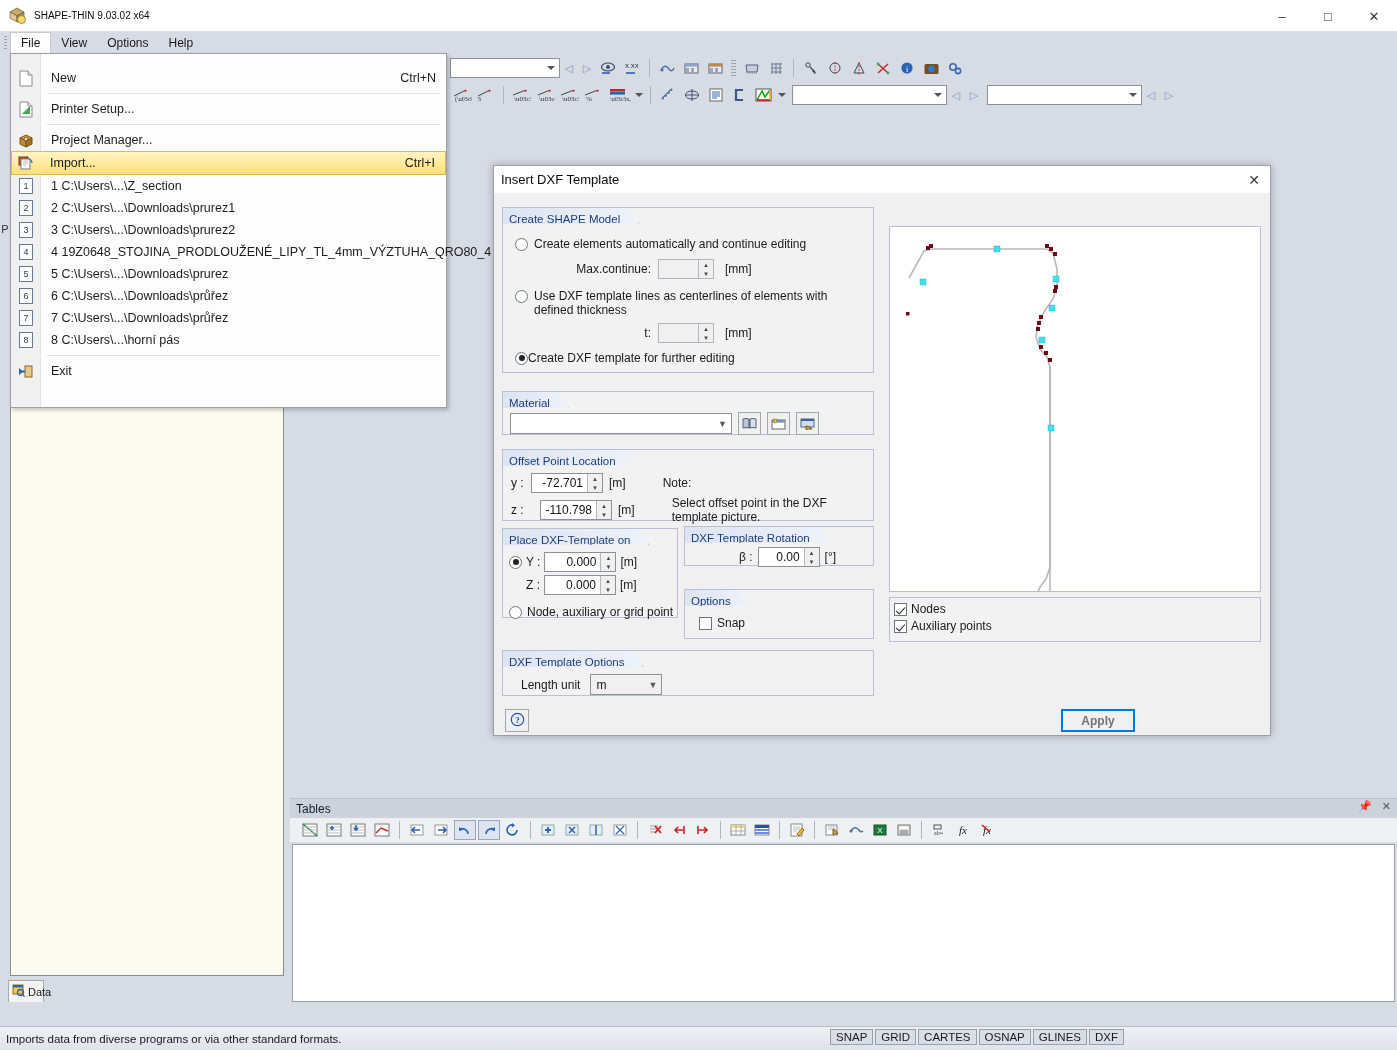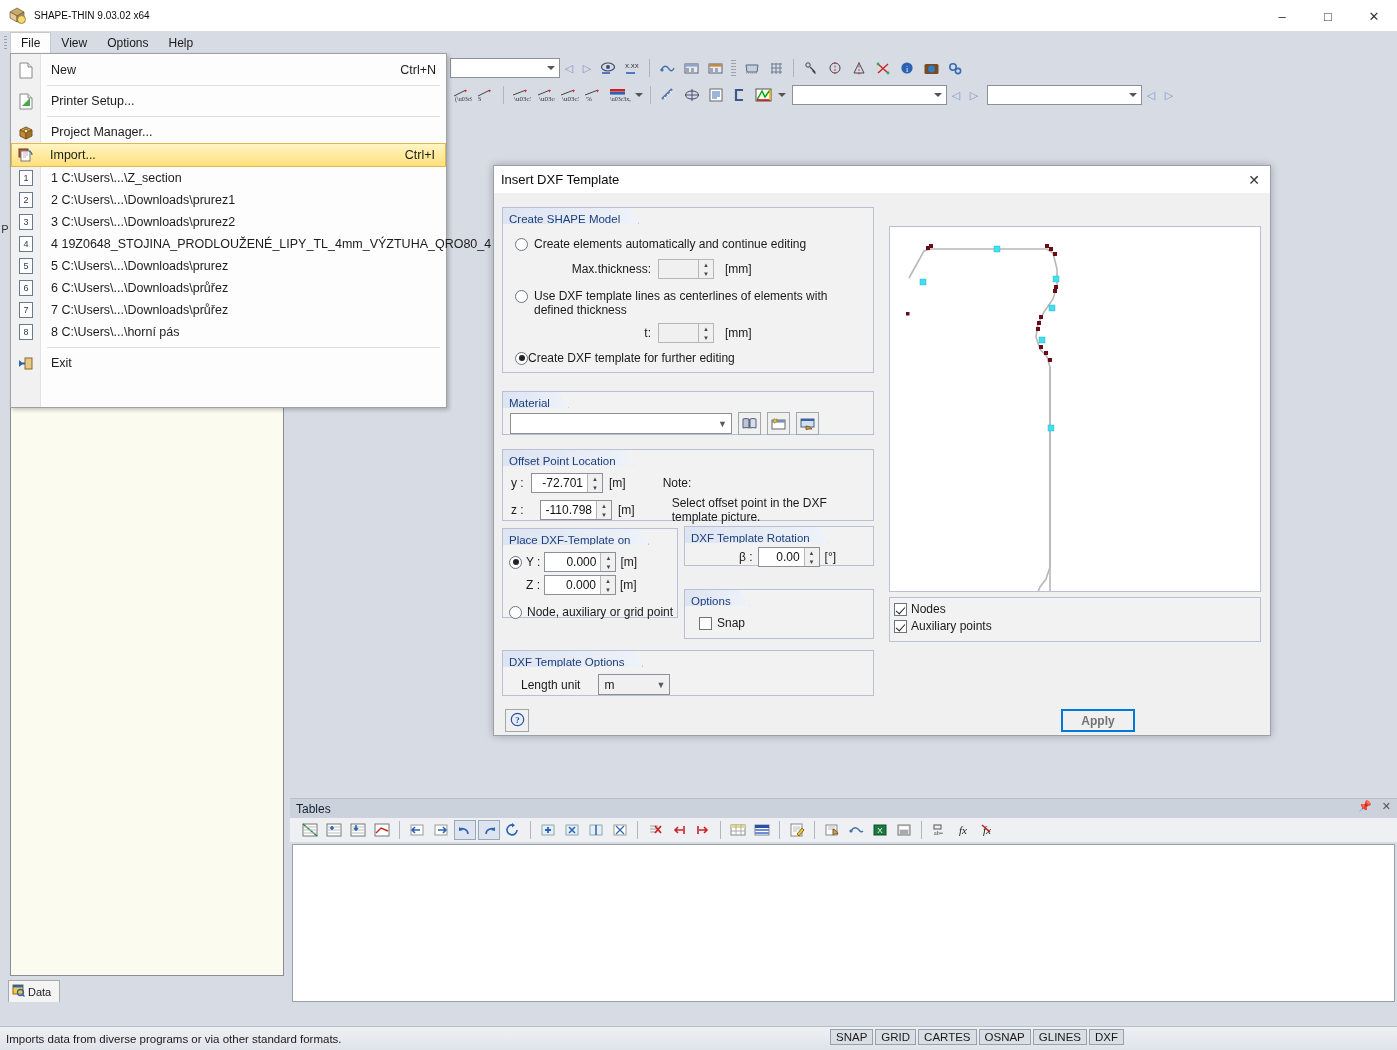--- a/index.html
+++ b/index.html
@@ -70,21 +70,21 @@
     background: #d6dbe4;
   }
   .leftdock .panelbody {
     position:absolute; left: 10px; top: 295px; right: 6px; bottom: 28px;
     background: #fbfbf0; border: 1px solid #8a8d93;
   }
   .vtabs { position:absolute; left:0; top:0; width:10px; height:260px; }
   .vtab-p { position:absolute; left:0px; top:110px; width:10px; height:22px; font-size:11px;
      color:#333; text-align:center; line-height:22px; }
   .datatab {
-    position:absolute; left: 8px; bottom: 2px; width: 52px; height: 22px;
+    position:absolute; left: 8px; bottom: 2px; width: 36px; height: 22px;
     background:#f4f4f4; border:1px solid #a9a9a9; border-bottom:none;
     display:flex; align-items:center; gap:3px; padding-left:3px; font-size:11px;
   }
 
   
   .canvas {
     position:absolute; left:290px; top:108px; right:0; height: 690px; background:#d6dbe4;
   }
 
   
@@ -644,21 +644,21 @@
             <path d="M3 2 L11 9" stroke="#c22" stroke-width="1.5"></path>
           </svg>
         </div>
     </div>
     <div class="tables-grid"></div>
   </div>
 
   <div class="filemenu">
     <div class="fm-iconcol"></div>
 
-    <div style="position:relative;z-index:2;padding-top:5px">
+    <div style="position:relative;z-index:2;padding-top:13px">
 
       <div class="fm-item">
         <span class="fm-ico">
           <svg width="16" height="17" viewBox="0 0 16 17">
               <path d="M2 1 h8 l4 4 v11 h-12z" fill="#fff" stroke="#8a8a8a"></path>
               <path d="M10 1 v4 h4" fill="#e8e8e8" stroke="#8a8a8a"></path>
             </svg>
         </span>
         <span class="fm-label">New</span>
         <span class="fm-accel">Ctrl+N</span>
@@ -776,21 +776,21 @@
     <div class="dlg-body">
 
       <div class="group" style="left:8px; top:14px; width:372px; height:166px;">
         <div class="gtitle">Create SHAPE Model</div>
         <div class="gcontent">
           <div class="row" style="margin:12px 0 0 12px; gap:6px;">
             <span class="radio"></span>
             <span class="lbl">Create elements automatically and continue editing</span>
           </div>
           <div class="row" style="margin:8px 0 0 12px;">
-            <span class="lbl" style="width:136px; text-align:right;">Max.thickness:</span>
+            <span class="lbl" style="width:136px; text-align:right;">Max.continue:</span>
             <span class="spin disabled" style="width:56px; margin-left:7px;">
               <span class="val"></span>
               <span class="btns">
                   <span>▲</span>
                   <span>▼</span>
                 </span>
             </span>
             <span class="lbl" style="margin-left:11px;">[mm]</span>
           </div>
           <div class="row" style="margin:10px 0 0 12px; gap:6px; align-items:flex-start;">
@@ -941,21 +941,21 @@
           <div class="row" style="margin:9px 0 0 14px; gap:5px;">
             <span class="chk"></span>
             <span class="lbl">Snap</span>
           </div>
         </div>
       </div>
 
       <div class="group" style="left:8px; top:457px; width:372px; height:46px;">
         <div class="gtitle">DXF Template Options</div>
         <div class="gcontent">
-          <div class="row" style="margin:6px 0 0 18px; gap:18px;">
+          <div class="row" style="margin:6px 0 0 18px; gap:10px;">
             <span class="lbl">Length unit</span>
             <span class="combo grey" style="width:72px;">
               <span>m</span>
               <span class="chev">▼</span>
             </span>
           </div>
         </div>
       </div>
 
       <div class="helpbtn" style="left:11px; top:516px;">

